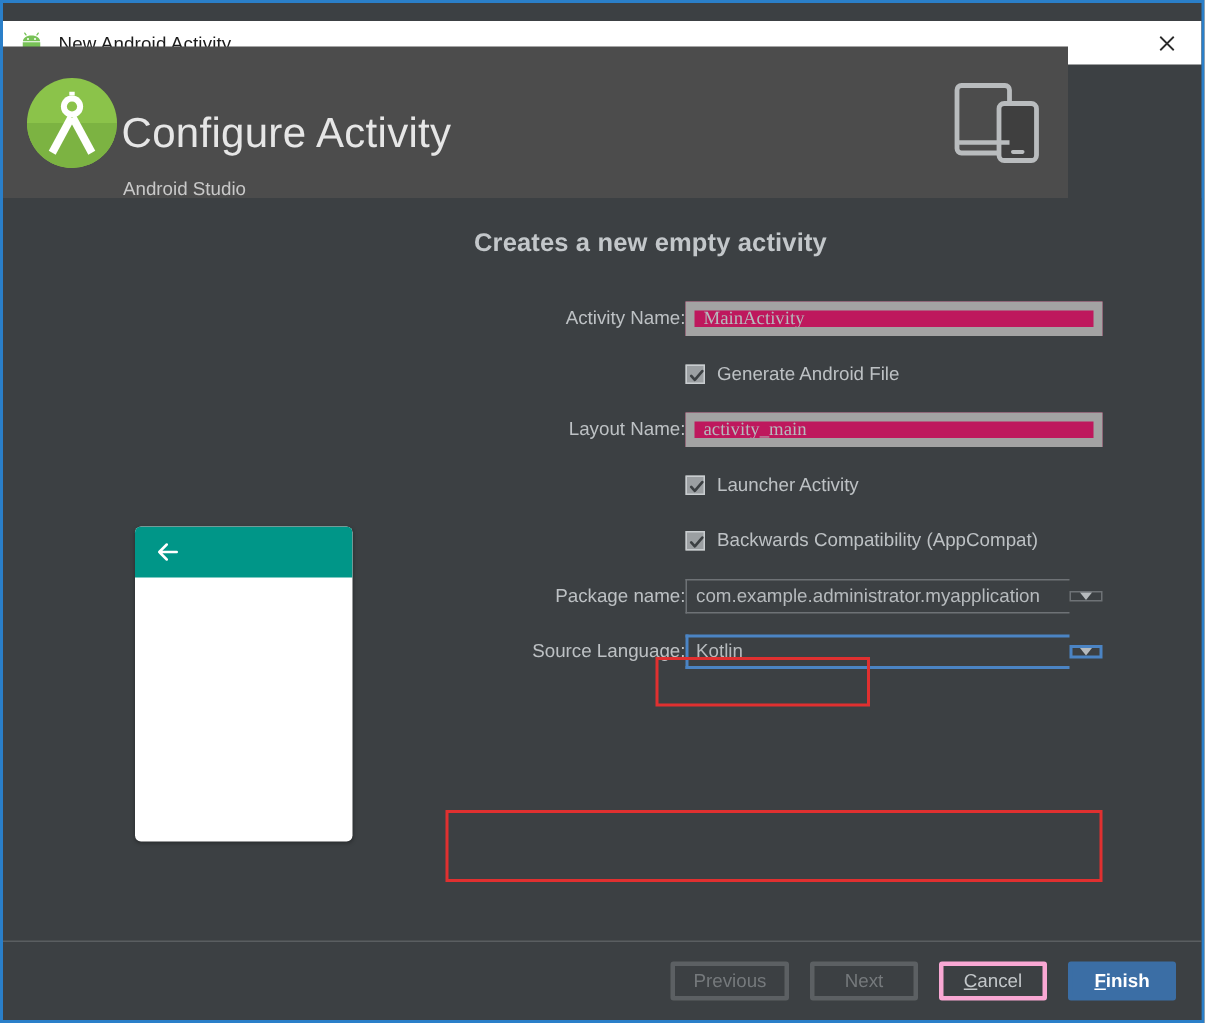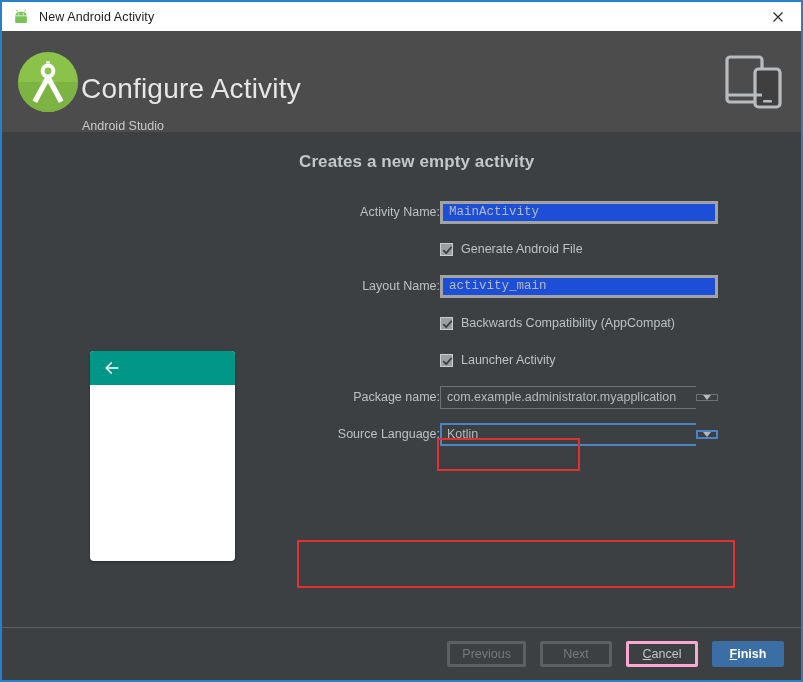--- a/index.html
+++ b/index.html
@@ -18,21 +18,21 @@
     height: 682px;
     box-sizing: border-box;
     border: 2px solid #2a7fc9;
     background: #3c4043;
     overflow: hidden;
   }
 
   
   .titlebar {
     position: absolute;
-    left: 0; top: 0;
+    left: 0; top: 12px;
     width: 799px;
     height: 29px;
     background: #ffffff;
     display: flex;
     align-items: center;
   }
   .titlebar-icon {
     width: 20px;
     height: 20px;
     margin-left: 9px;
@@ -54,21 +54,21 @@
     justify-content: center;
     flex: 0 0 auto;
     cursor: pointer;
   }
   .titlebar-close svg { display: block; }
 
   
   .header {
     position: absolute;
     left: 0; top: 29px;
-    width: 799px;
+    width: 710px;
     height: 101px;
     background: #4c4c4c;
   }
   .header-logo {
     position: absolute;
     left: 14px; top: 19px;
     width: 64px; height: 64px;
   }
   .header-title {
     position: absolute;
@@ -117,21 +117,21 @@
     display: flex;
     align-items: center;
     padding-left: 12px;
     box-sizing: border-box;
   }
   .preview-appbar svg { display: block; }
 
   
   .form {
     position: absolute;
-    left: 297px; top: 20px;
+    left: 314px; top: 20px;
     width: 440px;
   }
   .section-title {
     font-size: 17px;
     font-weight: bold;
     color: #c3c7ca;
     margin: 0 0 28px 0;
     letter-spacing: .1px;
   }
   .row {
@@ -150,25 +150,25 @@
   }
   .field-area {
     flex: 1 1 auto;
     display: flex;
     align-items: center;
   }
   .textfield {
     box-sizing: border-box;
     width: 278px;
     height: 23px;
-    background: #1d4ed8;
-    border: 3px solid #a3a3a3;
+    background: #be185d;
+    border: 6px solid #a3a3a3;
     color: #b6babd;
     font-size: 12.5px;
-    font-family: Liberation Mono, monospace;
+    font-family: Liberation Serif, serif;
     padding: 0 6px;
     line-height: 21px;
     outline: none;
   }
   .combo {
     display: flex;
     align-items: center;
     width: 278px;
     height: 23px;
     box-sizing: border-box;
@@ -384,30 +384,30 @@
           <input class="textfield" type="text" value="activity_main" style="">
         </div>
       </div>
 
       <div class="check-row">
         <div class="checkbox">
           <svg width="11" height="11" viewBox="0 0 11 11">
             <path fill="none" stroke="#3c4043" stroke-width="1.8" stroke-linecap="round" stroke-linejoin="round" d="M1.8 5.6 4.2 8.2 9.2 2.4"></path>
           </svg>
         </div>
-        <div class="check-label">Backwards Compatibility (AppCompat)</div>
+        <div class="check-label">Launcher Activity</div>
       </div>
 
       <div class="check-row">
         <div class="checkbox">
           <svg width="11" height="11" viewBox="0 0 11 11">
             <path fill="none" stroke="#3c4043" stroke-width="1.8" stroke-linecap="round" stroke-linejoin="round" d="M1.8 5.6 4.2 8.2 9.2 2.4"></path>
           </svg>
         </div>
-        <div class="check-label">Launcher Activity</div>
+        <div class="check-label">Backwards Compatibility (AppCompat)</div>
       </div>
 
       <div class="row">
         <div class="row-label">Package name:</div>
         <div class="field-area">
           <div class="combo">
             <div class="combo-value">com.example.administrator.myapplication</div>
             <div class="combo-arrow">
               <span class="tri"></span>
             </div>

